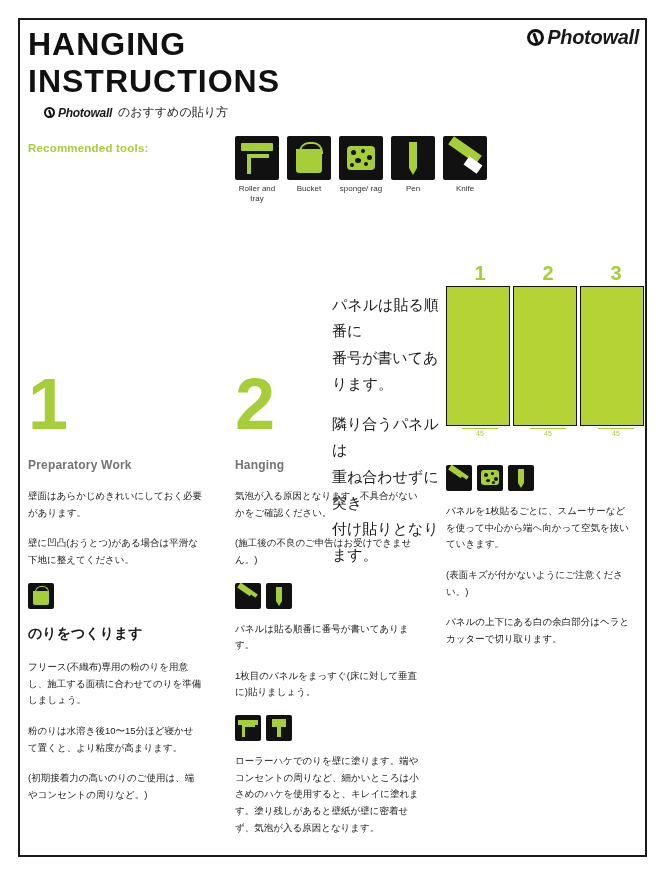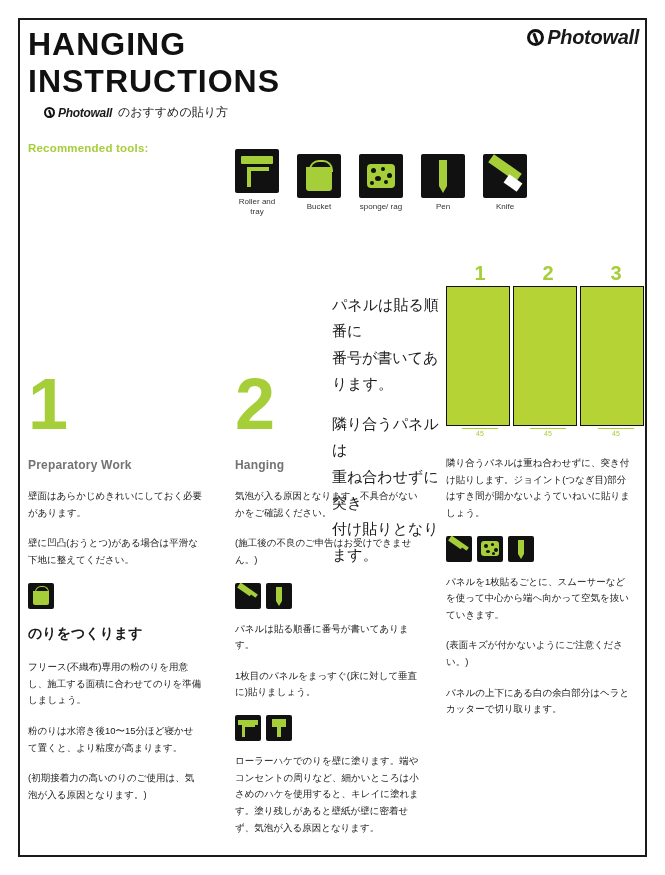--- a/index.html
+++ b/index.html
@@ -91,24 +91,23 @@
     left: 28px;
     top: 142px;
     font-size: 11.5px;
     font-weight: bold;
     color: #a6ce39;
     letter-spacing: 0.2px;
   }
   .tools-row {
     position: absolute;
     left: 235px;
-    top: 149px;
-    display: flex;
-    gap: 18px;
-    align-items: center;
+    top: 136px;
+    display: flex;
+    gap: 8px;
   }
   .tool {
     width: 44px;
     text-align: center;
   }
   .tool-box {
     width: 44px;
     height: 44px;
     background: #111;
     border-radius: 2px;
@@ -416,21 +415,21 @@
     <p>壁に凹凸(おうとつ)がある場合は平滑な下地に整えてください。</p>
     <div class="icon-row">
       <div class="mini">
         <span class="m-bucket-h"></span>
           <span class="m-bucket"></span>
       </div>
     </div>
     <p class="bold">のりをつくります</p>
     <p>フリース(不織布)専用の粉のりを用意し、施工する面積に合わせてのりを準備しましょう。</p>
     <p>粉のりは水溶き後10〜15分ほど寝かせて置くと、より粘度が高まります。</p>
-    <p>(初期接着力の高いのりのご使用は、気泡が入る原因となります。)</p>
+    <p>(初期接着力の高いのりのご使用は、端やコンセントの周りなど。)</p>
   </div>
 
   <div class="col c2">
     <h3>Hanging</h3>
     <p>気泡が入る原因となります、不具合がないかをご確認ください。</p>
     <p>(施工後の不良のご申告はお受けできません。)</p>
     <div class="icon-row">
       <div class="mini">
         <span class="m-knife"></span>
           <span class="m-knife-w"></span>
@@ -450,21 +449,20 @@
       </div>
       <div class="mini">
         <span class="m-brush-head"></span>
           <span class="m-brush-handle"></span>
       </div>
     </div>
     <p>ローラーハケでのりを壁に塗ります。端やコンセントの周りなど、細かいところは小さめのハケを使用すると、キレイに塗れます。塗り残しがあると壁紙が壁に密着せず、気泡が入る原因となります。</p>
   </div>
 
   <div class="col c3">
-    <p>隣り合うパネルは重ね合わせずに、突き付け貼りします。ジョイント(つなぎ目)部分はすき間が開かないようていねいに貼りましょう。</p>
     <div class="icon-row">
       <div class="mini">
         <span class="m-knife"></span>
           <span class="m-knife-w"></span>
       </div>
       <div class="mini">
         <span class="m-sponge">
           <i class="h" style="left:3px;top:3px;width:4px;height:4px"></i>
           <i class="h" style="left:10px;top:2px;width:3px;height:3px"></i>
           <i class="h" style="left:13px;top:7px;width:4px;height:4px"></i>

